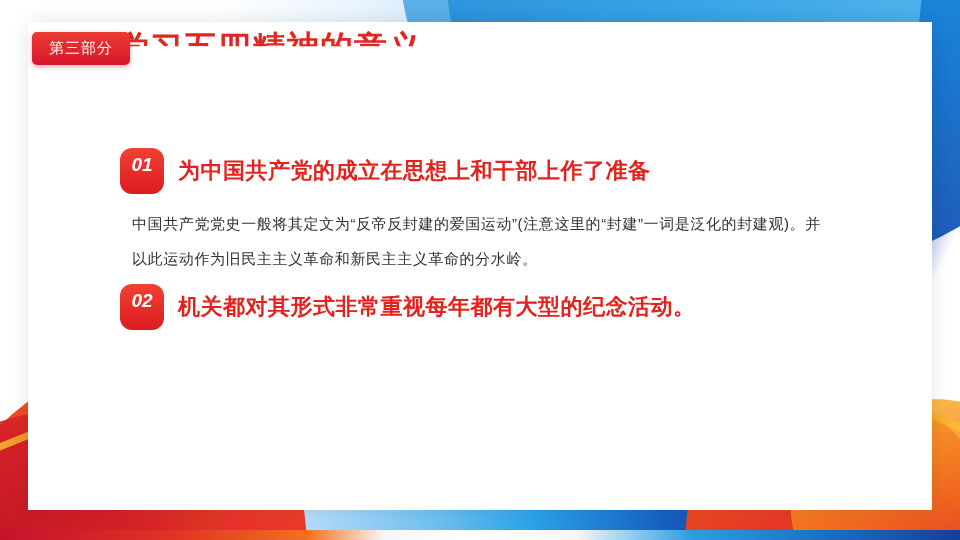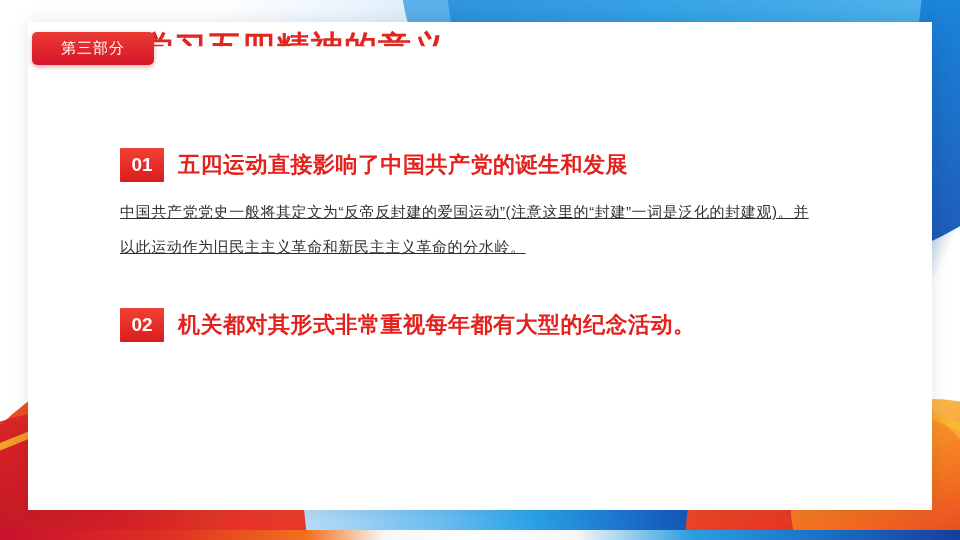--- a/index.html
+++ b/index.html
@@ -134,21 +134,21 @@
     display: flex;
     align-items: center;
   }
   .section-badge {
     position: relative;
     z-index: 3;
     background: linear-gradient(180deg, #ec3b33 0%, #d6162a 100%);
     color: #ffffff;
     font-size: 15px;
     letter-spacing: 1px;
-    padding: 7px 29px;
+    padding: 7px 17px;
     border-radius: 5px;
     box-shadow: 0 2px 5px rgba(190,20,30,0.35);
     white-space: nowrap;
   }
   .heading-title {
     position: relative;
     z-index: 1;
     margin-left: -14px;
     font-size: 33px;
     font-weight: bold;
@@ -158,54 +158,54 @@
     
     clip-path: inset(0 0 54% 0);
   }
   
   .block {
     position: absolute;
     left: 120px;
     width: 700px;
   }
   .block-1 { top: 148px; }
-  .block-2 { top: 308px; }
+  .block-2 { top: 284px; }
 
   .item-head {
     display: flex;
     align-items: center;
     gap: 14px;
     margin-bottom: 12px;
   }
   .num-box {
     background: linear-gradient(180deg, #f04134 0%, #dd1b1f 100%);
     color: #ffffff;
     font-size: 19px;
     font-weight: bold;
     line-height: 1;
-    padding: 7px 9px 8px;
-    border-radius: 1px;
+    padding: 7px 9px 20px;
+    border-radius: 12px;
     min-width: 26px;
     text-align: center;
+    font-style: italic;
   }
   .item-title {
     color: #e4211c;
     font-size: 22px;
     font-weight: bold;
     letter-spacing: 0.5px;
     white-space: nowrap;
   }
   .para {
     color: #2f2f2f;
     font-size: 15px;
     line-height: 2.35;
     letter-spacing: 0.6px;
-    margin: 0;
+    margin: 12px;
     width: 690px;
-    text-decoration: underline;
   }
 </style>
 </head>
 <body>
 
 <div class="slide">
 
   <div class="bg-base"></div>
   <div class="bg-top-sweep"></div>
   <div class="bg-top-sweep2"></div>
@@ -220,21 +220,21 @@
   <div class="card"></div>
 
   <div class="heading-row">
     <div class="section-badge">第三部分</div>
     <div class="heading-title">学习五四精神的意义</div>
   </div>
 
   <div class="block block-1">
     <div class="item-head">
       <span class="num-box">01</span>
-      <span class="item-title">五四运动直接影响了中国共产党的诞生和发展</span>
+      <span class="item-title">为中国共产党的成立在思想上和干部上作了准备</span>
     </div>
     <p class="para">中国共产党党史一般将其定文为“反帝反封建的爱国运动”(注意这里的“封建”一词是泛化的封建观)。并以此运动作为旧民主主义革命和新民主主义革命的分水岭。</p>
   </div>
 
   <div class="block block-2">
     <div class="item-head">
       <span class="num-box">02</span>
       <span class="item-title">机关都对其形式非常重视每年都有大型的纪念活动。</span>
     </div>
   </div>

